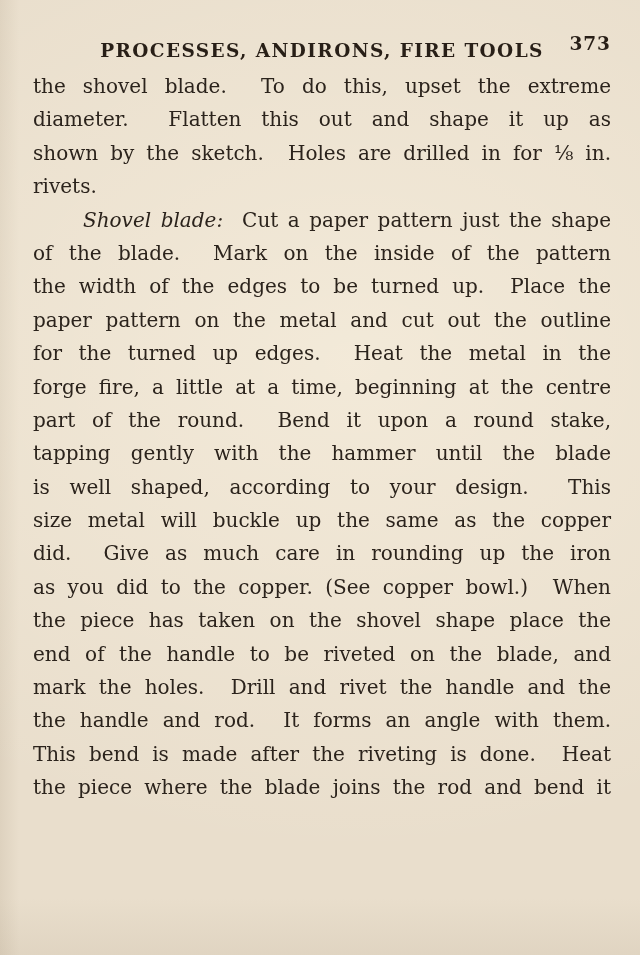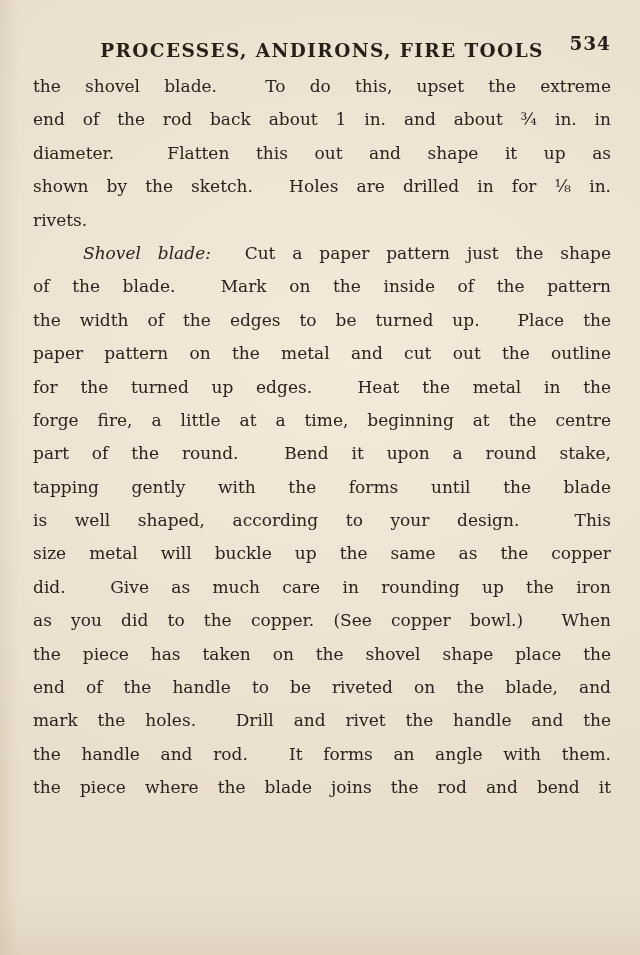--- a/index.html
+++ b/index.html
@@ -39,21 +39,21 @@
     color:#281f17;
   }
   .text-block{
     position:absolute;
     left:33px; top:70px;
     width:578px;
   }
   .line{
     height:33.4px;
     line-height:33.4px;
-    font-size:17px;
+    font-size:20px;
     white-space:normal;
     text-align:justify;
     text-align-last:justify;
     color:#2b231c;
   }
   .line.last{
     text-align-last:left;
   }
   .line.indent{
     padding-left:22px;
@@ -63,39 +63,39 @@
     font-style:italic;
     margin-left:28px;
   }
 </style>
 </head>
 <body>
 
 <div class="page">
   <div class="running-header">
     <span class="header-title">PROCESSES, ANDIRONS, FIRE TOOLS</span>
-    <span class="page-number">534</span>
+    <span class="page-number">373</span>
   </div>
   <div class="text-block">
       <div class="line">the shovel blade.&nbsp; To do this, upset the extreme</div>
-      <div class="line">end of the rod back about 1 in. and about ¾ in. in</div>
       <div class="line">diameter.&nbsp; Flatten this out and shape it up as</div>
       <div class="line">shown by the sketch.&nbsp; Holes are drilled in for ⅛ in.</div>
       <div class="line last">rivets.</div>
       <div class="line indent"><i>Shovel blade:</i>&nbsp; Cut a paper pattern just the shape</div>
       <div class="line">of the blade.&nbsp; Mark on the inside of the pattern</div>
       <div class="line">the width of the edges to be turned up.&nbsp; Place the</div>
       <div class="line">paper pattern on the metal and cut out the outline</div>
       <div class="line">for the turned up edges.&nbsp; Heat the metal in the</div>
       <div class="line">forge fire, a little at a time, beginning at the centre</div>
       <div class="line">part of the round.&nbsp; Bend it upon a round stake,</div>
-      <div class="line">tapping gently with the forms until the blade</div>
+      <div class="line">tapping gently with the hammer until the blade</div>
       <div class="line">is well shaped, according to your design.&nbsp; This</div>
       <div class="line">size metal will buckle up the same as the copper</div>
       <div class="line">did.&nbsp; Give as much care in rounding up the iron</div>
       <div class="line">as you did to the copper. (See copper bowl.)&nbsp; When</div>
       <div class="line">the piece has taken on the shovel shape place the</div>
       <div class="line">end of the handle to be riveted on the blade, and</div>
       <div class="line">mark the holes.&nbsp; Drill and rivet the handle and the</div>
       <div class="line">the handle and rod.&nbsp; It forms an angle with them.</div>
+      <div class="line">This bend is made after the riveting is done.&nbsp; Heat</div>
       <div class="line">the piece where the blade joins the rod and bend it</div>
     </div>
 </div>
 
 </body></html>

